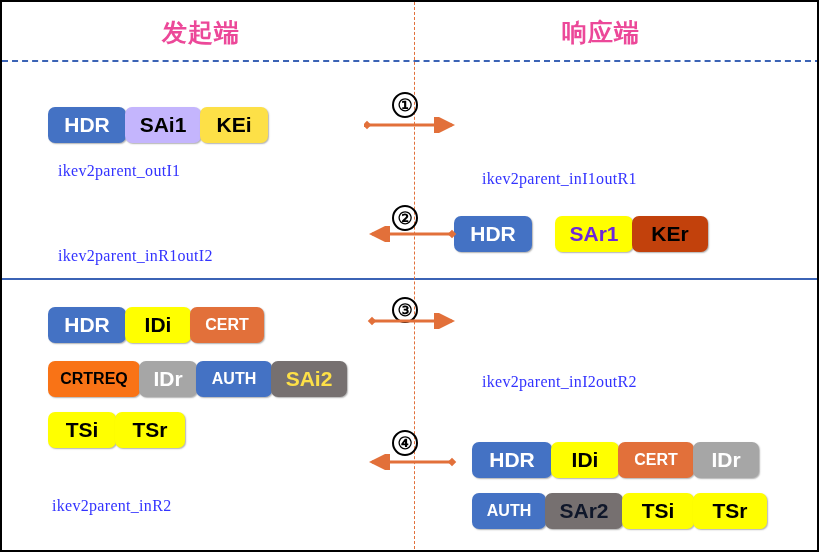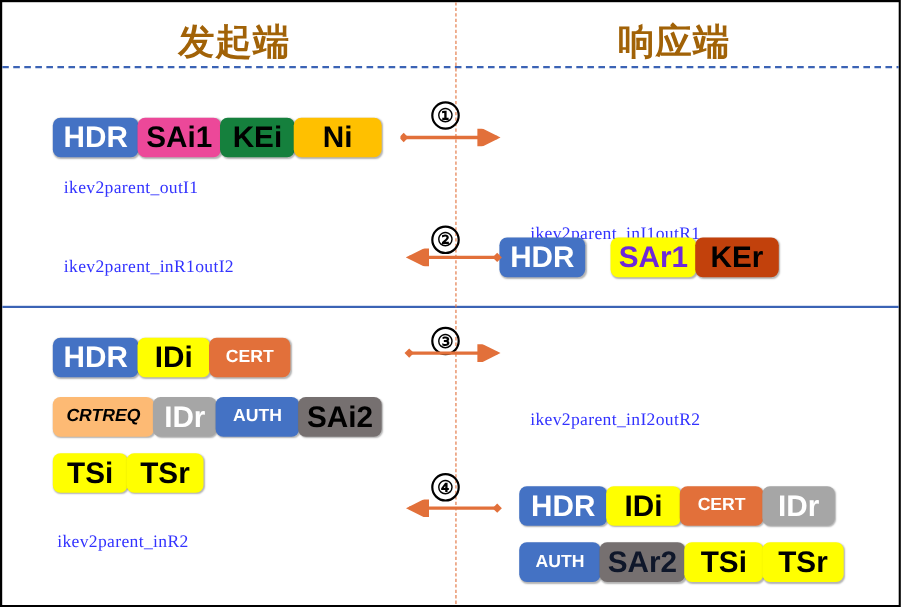--- a/index.html
+++ b/index.html
@@ -16,23 +16,23 @@
     box-sizing: border-box;
     overflow: hidden;
     font-family: "Liberation Sans", sans-serif;
   }
 
   
   .header-label {
     position: absolute;
     top: 14px;
     font-family: "Liberation Serif", serif;
-    font-size: 33px;
+    font-size: 25px;
     font-weight: bold;
-    color: #a16207;
+    color: #ec4899;
     white-space: nowrap;
     letter-spacing: 1px;
   }
   #label-initiator { left: 160px; }
   #label-responder { left: 560px; }
 
   
   .divider-dashed {
     position: absolute;
     left: 0;
@@ -68,21 +68,21 @@
     align-items: center;
   }
   .block {
     height: 36px;
     border-radius: 7px;
     display: flex;
     align-items: center;
     justify-content: center;
     font-family: "Liberation Sans", sans-serif;
     font-weight: bold;
-    font-size: 27px;
+    font-size: 21px;
     box-sizing: border-box;
     margin-right: -1px;
     box-shadow: 1px 1px 1.5px rgba(0,0,0,0.30);
   }
   .block.small { font-size: 16px; }
 
   
   .fn-label {
     position: absolute;
     font-family: "Liberation Serif", serif;
@@ -125,77 +125,76 @@
 
   <div class="header-label" id="label-initiator">发起端</div>
   <div class="header-label" id="label-responder">响应端</div>
 
   <div class="divider-dashed" id="divider-top"></div>
   <div class="divider-solid" id="divider-phase"></div>
   <div id="center-axis"></div>
 
   <div class="block-row" id="row-msg1" style="left:46px; top:105px;">
       <div class="block" style="width: 78px; background: rgb(68, 114, 196); color: rgb(255, 255, 255);">HDR</div>
-      <div class="block" style="width: 76px; background: #ec4899; color: rgb(0, 0, 0);">SAi1</div>
-      <div class="block" style="width: 68px; background: #15803d; color: rgb(0, 0, 0);">KEi</div>
-      <div class="block" style="width: 80px; background: rgb(255, 192, 0); color: rgb(0, 0, 0);">Ni</div>
+      <div class="block" style="width: 76px; background: #c4b5fd; color: rgb(0, 0, 0);">SAi1</div>
+      <div class="block" style="width: 68px; background: #fde047; color: rgb(0, 0, 0);">KEi</div>
     </div>
   <div class="fn-label" id="fn-msg1" style="left:56px; top:160px;">ikev2parent_outI1</div>
 
   <div class="step-circle" id="step1" style="left:390px; top:90px;">①</div>
   <div class="arrow-wrap" id="arrow1" style="left:362px; top:115px;">
     <svg width="96" height="16" viewBox="0 0 96 16">
       <defs>
         <marker id="ah-r1" markerWidth="7" markerHeight="7" refX="6" refY="3.5" orient="auto">
           <polygon points="0,0 7,3.5 0,7" fill="#e2703a"></polygon>
         </marker>
       </defs>
       <line x1="2" y1="8" x2="88" y2="8" stroke="#e2703a" stroke-width="3" marker-end="url(#ah-r1)"></line>
       <rect x="0" y="5" width="6" height="6" fill="#e2703a" transform="rotate(45 3 8)"></rect>
     </svg>
   </div>
 
-  <div class="fn-label" id="fn-msg2" style="left:480px; top:168px;margin-top:34px;">ikev2parent_inI1outR1</div>
+  <div class="fn-label" id="fn-msg2" style="left:480px; top:168px;">ikev2parent_inI1outR1</div>
   <div class="block-row" id="row-msg2" style="left:452px; top:214px;">
       <div class="block" style="width: 78px; background: rgb(68, 114, 196); color: rgb(255, 255, 255);">HDR</div>
       <div class="block" style="width: 78px; background: rgb(255, 255, 0); color: #6d28d9; margin-left: 24px;">SAr1</div>
       <div class="block" style="width: 76px; background: #c2410c; color: rgb(0, 0, 0);">KEr</div>
     </div>
 
   <div class="step-circle" id="step2" style="left:390px; top:203px;">②</div>
   <div class="arrow-wrap" id="arrow2" style="left:362px; top:224px;">
     <svg width="96" height="16" viewBox="0 0 96 16">
       <defs>
         <marker id="ah-l2" markerWidth="7" markerHeight="7" refX="6" refY="3.5" orient="auto">
           <polygon points="0,0 7,3.5 0,7" fill="#e2703a"></polygon>
         </marker>
       </defs>
       <line x1="88" y1="8" x2="8" y2="8" stroke="#e2703a" stroke-width="3" marker-end="url(#ah-l2)"></line>
       <rect x="85" y="5" width="6" height="6" fill="#e2703a" transform="rotate(45 88 8)"></rect>
     </svg>
   </div>
 
-  <div class="fn-label" id="fn-msg2b" style="left:56px; top:232px;">ikev2parent_inR1outI2</div>
+  <div class="fn-label" id="fn-msg2b" style="left:56px; top:245px;">ikev2parent_inR1outI2</div>
 
   <div class="block-row" id="row-msg3a" style="left:46px; top:305px;">
       <div class="block" style="width: 78px; background: rgb(68, 114, 196); color: rgb(255, 255, 255);">HDR</div>
       <div class="block" style="width: 66px; background: rgb(255, 255, 0); color: rgb(0, 0, 0);">IDi</div>
       <div class="block small" style="width: 74px; background: rgb(226, 112, 58); color: rgb(255, 255, 255);">CERT</div>
     </div>
   <div class="block-row" id="row-msg3b" style="left:46px; top:359px;">
-      <div class="block small" style="width: 92px; background: #fdba74; color: rgb(0, 0, 0); font-style: italic;">CRTREQ</div>
+      <div class="block small" style="width: 92px; background: #f97316; color: rgb(0, 0, 0);">CRTREQ</div>
       <div class="block" style="width: 58px; background: rgb(166, 166, 166); color: rgb(255, 255, 255);">IDr</div>
       <div class="block small" style="width: 76px; background: rgb(68, 114, 196); color: rgb(255, 255, 255);">AUTH</div>
-      <div class="block" style="width: 76px; background: rgb(118, 112, 112); color: #000000;">SAi2</div>
+      <div class="block" style="width: 76px; background: rgb(118, 112, 112); color: #fde047;">SAi2</div>
     </div>
   <div class="block-row" id="row-msg3c" style="left:46px; top:410px;">
       <div class="block" style="width: 68px; background: rgb(255, 255, 0); color: rgb(0, 0, 0);">TSi</div>
       <div class="block" style="width: 70px; background: rgb(255, 255, 0); color: rgb(0, 0, 0);">TSr</div>
     </div>
-  <div class="fn-label" id="fn-msg3" style="left:50px; top:482px;text-align:center;">ikev2parent_inR2</div>
+  <div class="fn-label" id="fn-msg3" style="left:50px; top:495px;text-align:center;">ikev2parent_inR2</div>
 
   <div class="step-circle" id="step3" style="left:390px; top:295px;">③</div>
   <div class="arrow-wrap" id="arrow3" style="left:362px; top:311px;">
     <svg width="96" height="16" viewBox="0 0 96 16">
       <defs>
         <marker id="ah-r3" markerWidth="7" markerHeight="7" refX="6" refY="3.5" orient="auto">
           <polygon points="0,0 7,3.5 0,7" fill="#e2703a"></polygon>
         </marker>
       </defs>
       <line x1="8" y1="8" x2="88" y2="8" stroke="#e2703a" stroke-width="3" marker-end="url(#ah-r3)"></line>

